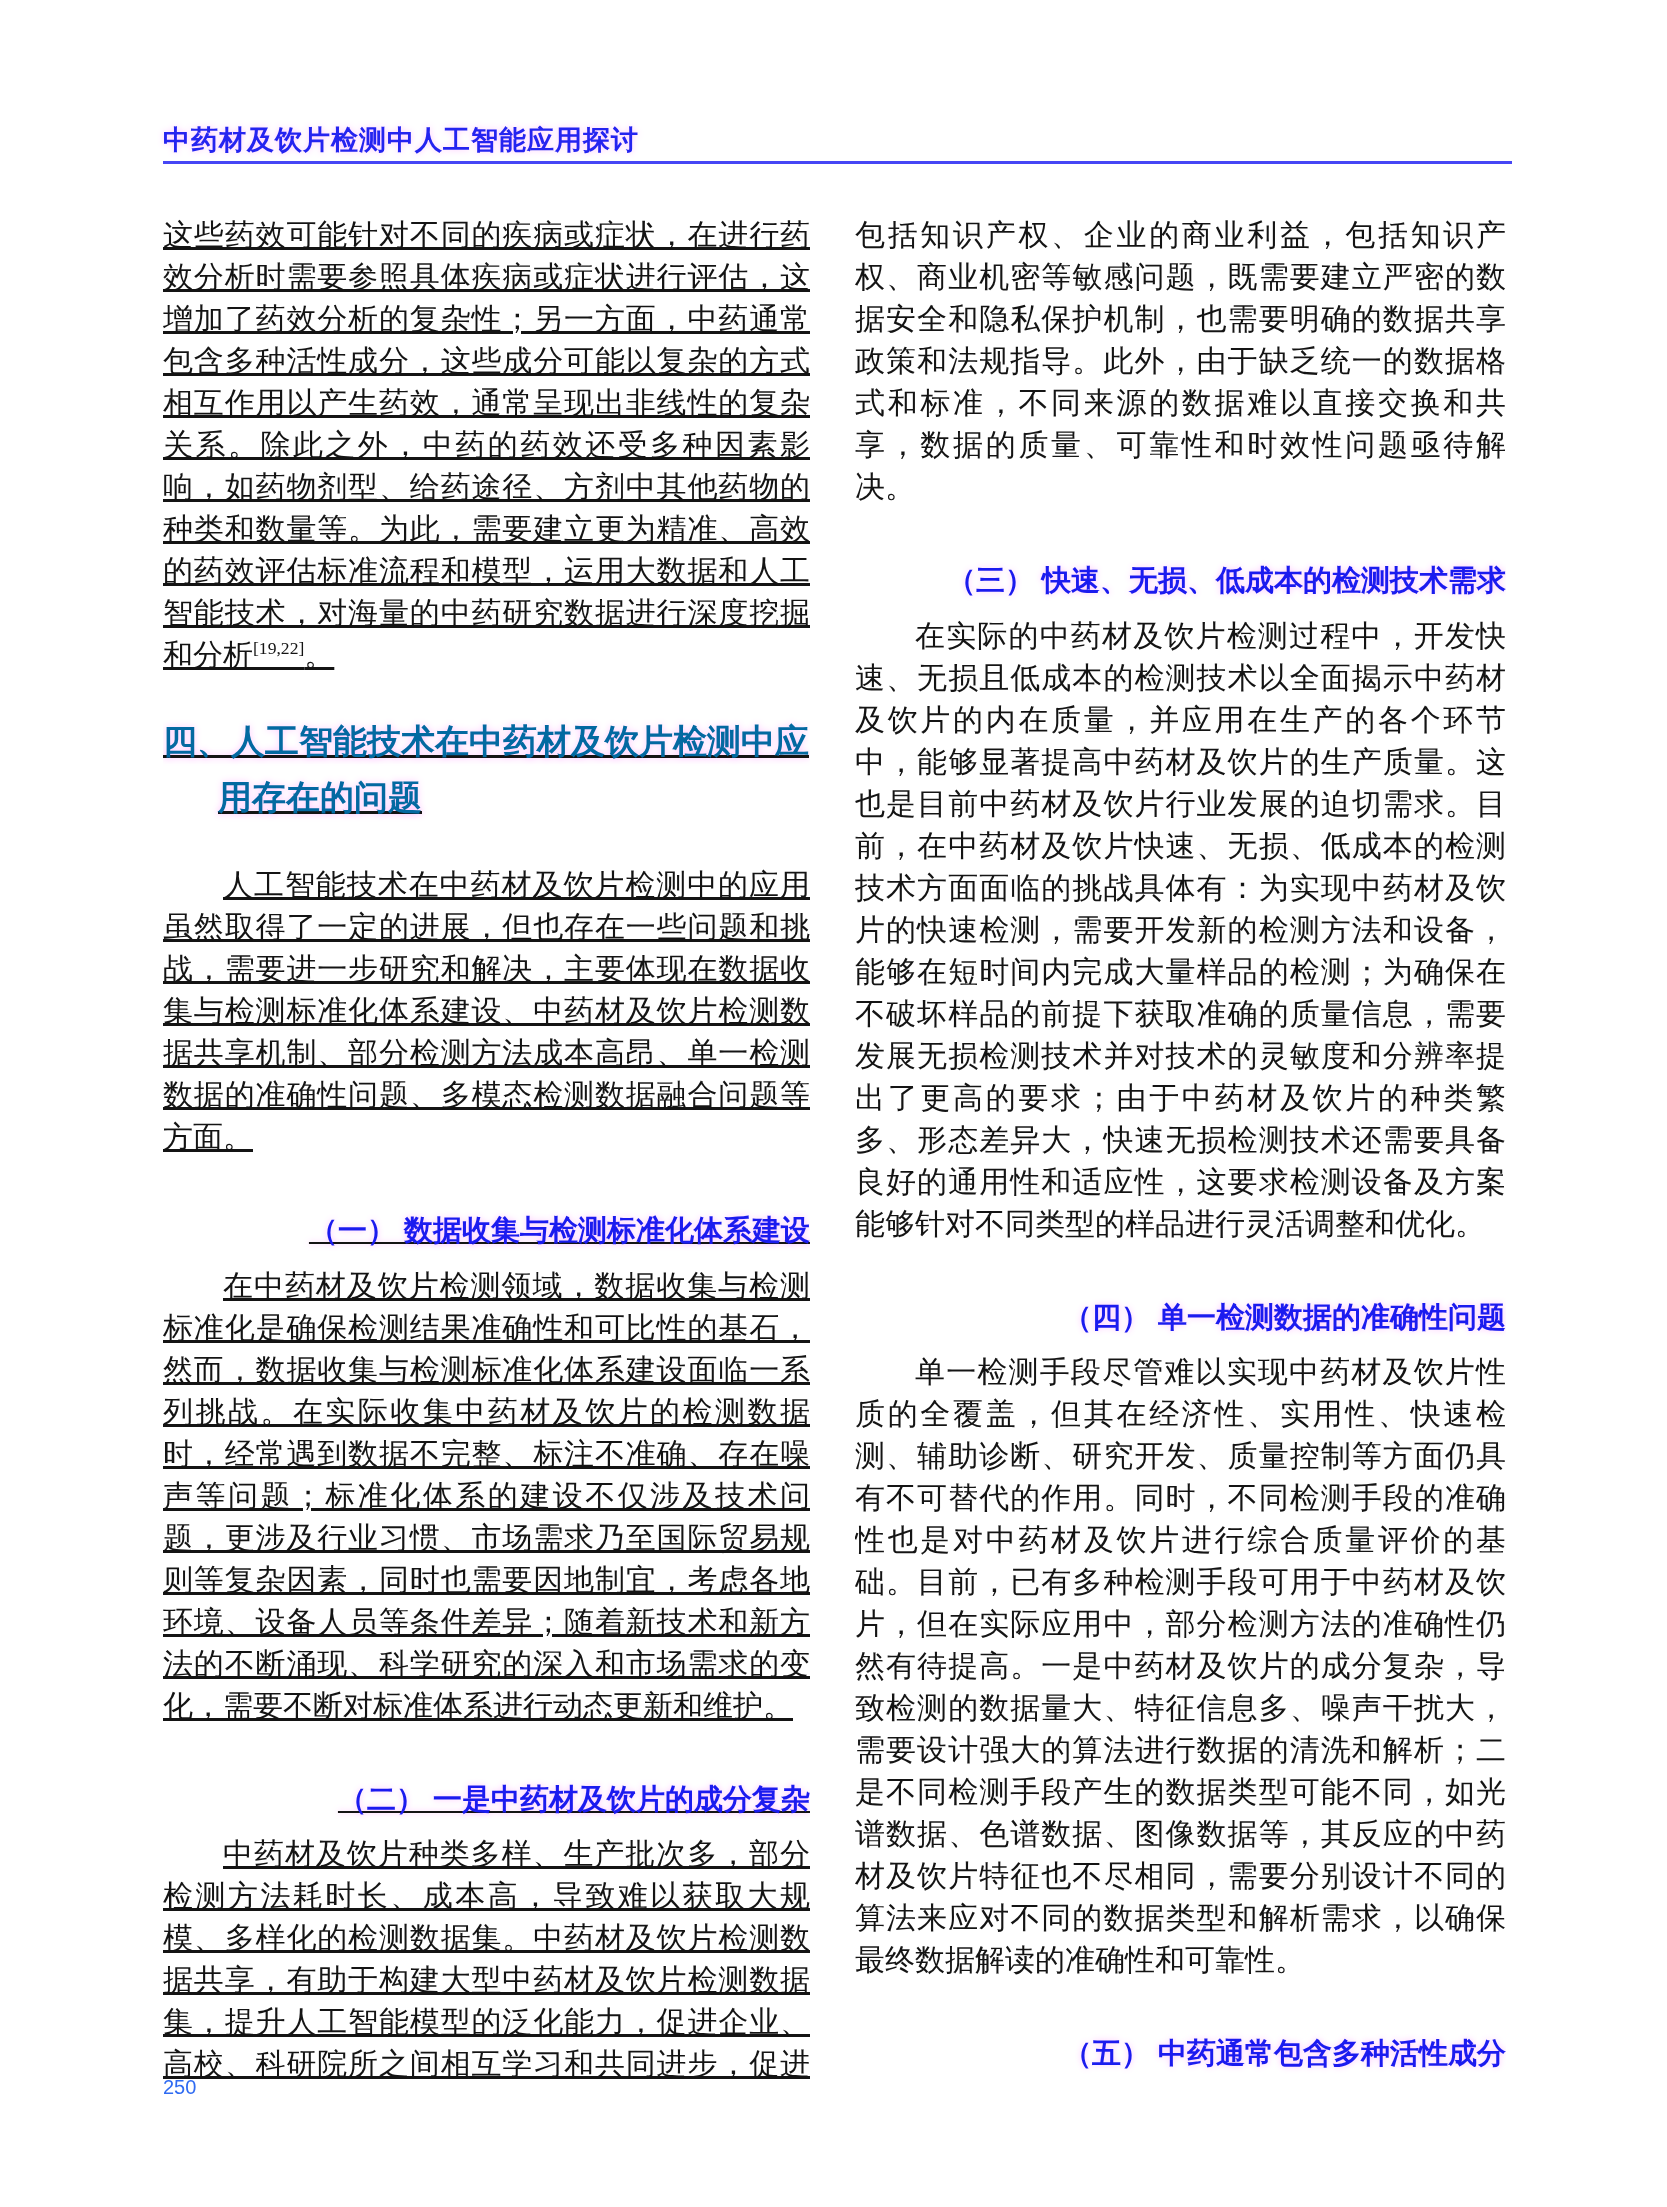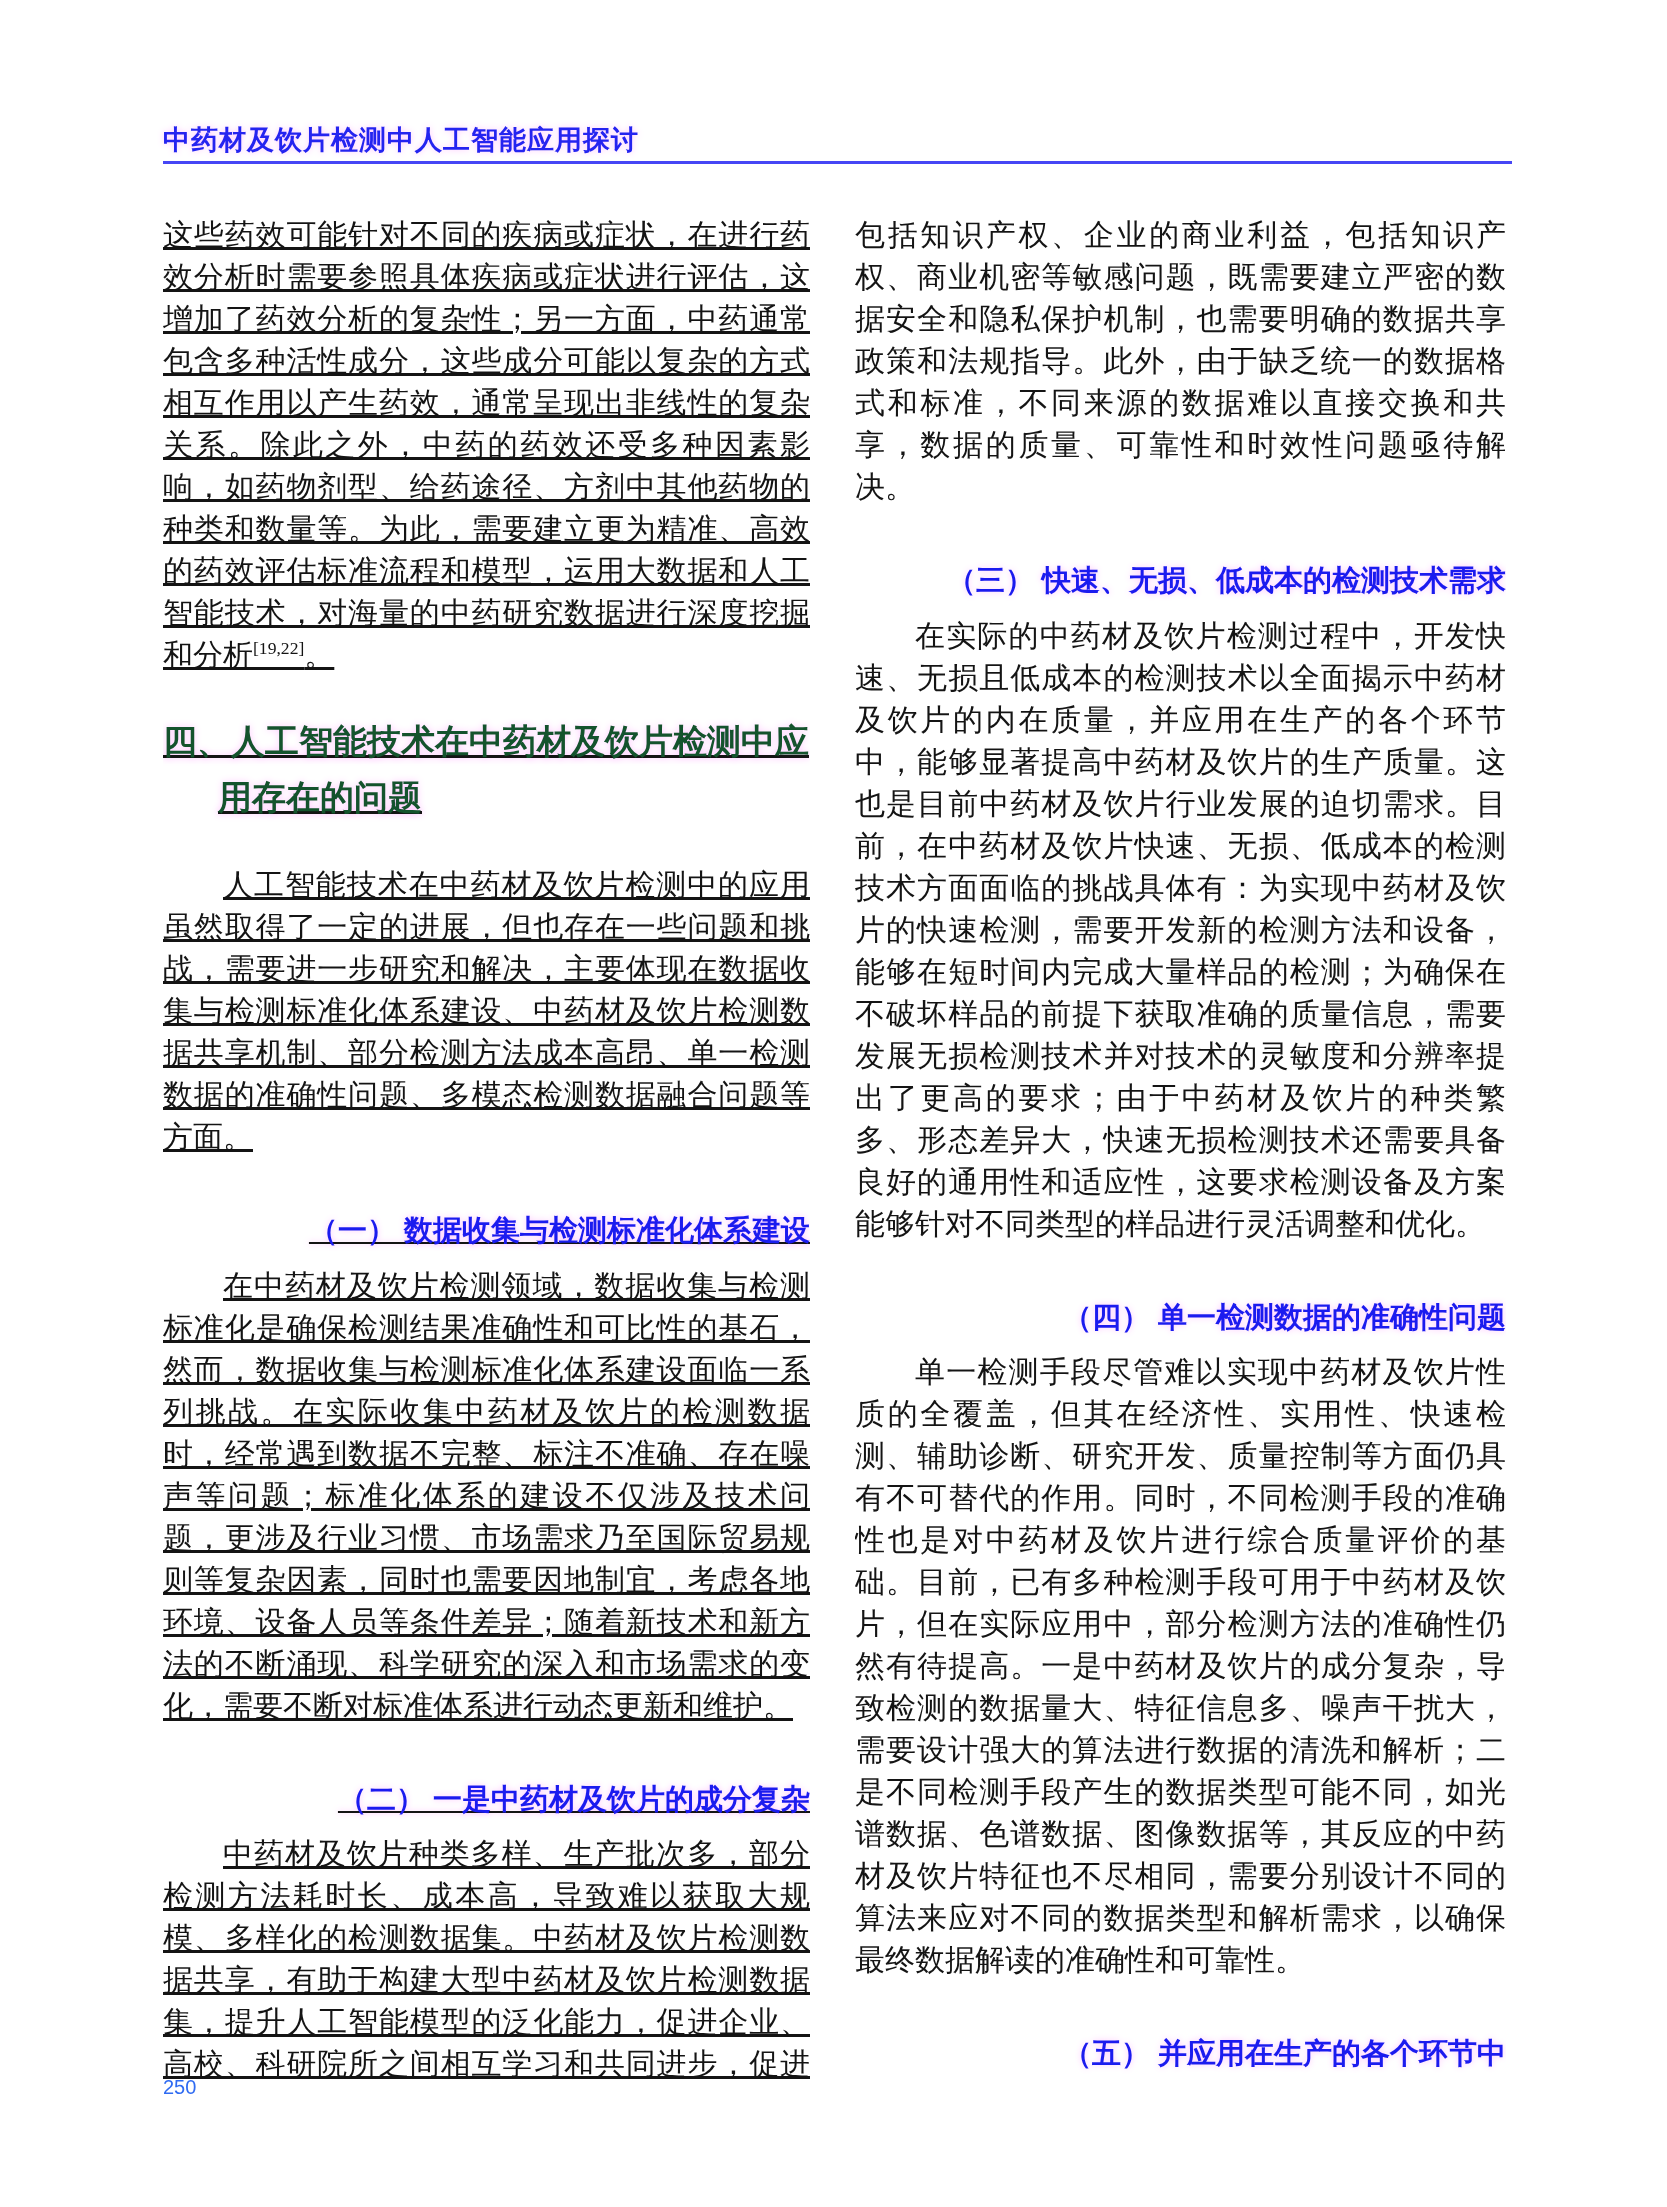--- a/index.html
+++ b/index.html
@@ -48,21 +48,21 @@
   .col p {
     margin: 0;
     text-indent: 2em;
   }
   .col p.no-indent { text-indent: 0; }
   h2.section {
     font-family: "Liberation Sans", "DejaVu Sans", sans-serif;
     font-weight: bold;
     font-size: 34px;
     line-height: 56px;
-    color: #14532d;
+    color: #0369a1;
     text-shadow: 0 0 7.8px rgba(255, 80, 255, 0.33);
     margin: 37px 0 39px;
     padding-left: 55px;
     text-indent: -55px;
     text-align: left;
   }
   h3.subsection {
     font-family: "Liberation Sans", "DejaVu Sans", sans-serif;
     font-weight: bold;
     font-size: 29px;
@@ -116,20 +116,20 @@
     <p class="no-indent">包括知识产权、企业的商业利益，包括知识产权、商业机密等敏感问题，既需要建立严密的数据安全和隐私保护机制，也需要明确的数据共享政策和法规指导。此外，由于缺乏统一的数据格式和标准，不同来源的数据难以直接交换和共享，数据的质量、可靠性和时效性问题亟待解决。</p>
 
     <h3 class="subsection">（三） 快速、无损、低成本的检测技术需求</h3>
 
     <p>在实际的中药材及饮片检测过程中，开发快速、无损且低成本的检测技术以全面揭示中药材及饮片的内在质量，并应用在生产的各个环节中，能够显著提高中药材及饮片的生产质量。这也是目前中药材及饮片行业发展的迫切需求。目前，在中药材及饮片快速、无损、低成本的检测技术方面面临的挑战具体有：为实现中药材及饮片的快速检测，需要开发新的检测方法和设备，能够在短时间内完成大量样品的检测；为确保在不破坏样品的前提下获取准确的质量信息，需要发展无损检测技术并对技术的灵敏度和分辨率提出了更高的要求；由于中药材及饮片的种类繁多、形态差异大，快速无损检测技术还需要具备良好的通用性和适应性，这要求检测设备及方案能够针对不同类型的样品进行灵活调整和优化。</p>
 
     <h3 class="subsection">（四） 单一检测数据的准确性问题</h3>
 
     <p>单一检测手段尽管难以实现中药材及饮片性质的全覆盖，但其在经济性、实用性、快速检测、辅助诊断、研究开发、质量控制等方面仍具有不可替代的作用。同时，不同检测手段的准确性也是对中药材及饮片进行综合质量评价的基础。目前，已有多种检测手段可用于中药材及饮片，但在实际应用中，部分检测方法的准确性仍然有待提高。一是中药材及饮片的成分复杂，导致检测的数据量大、特征信息多、噪声干扰大，需要设计强大的算法进行数据的清洗和解析；二是不同检测手段产生的数据类型可能不同，如光谱数据、色谱数据、图像数据等，其反应的中药材及饮片特征也不尽相同，需要分别设计不同的算法来应对不同的数据类型和解析需求，以确保最终数据解读的准确性和可靠性。</p>
 
-    <h3 class="subsection">（五） 并应用在生产的各个环节中</h3>
+    <h3 class="subsection">（五） 中药通常包含多种活性成分</h3>
 
   </div>
 
   <div class="page-number">250</div>
 
 </div>
 
 
 </body></html>

